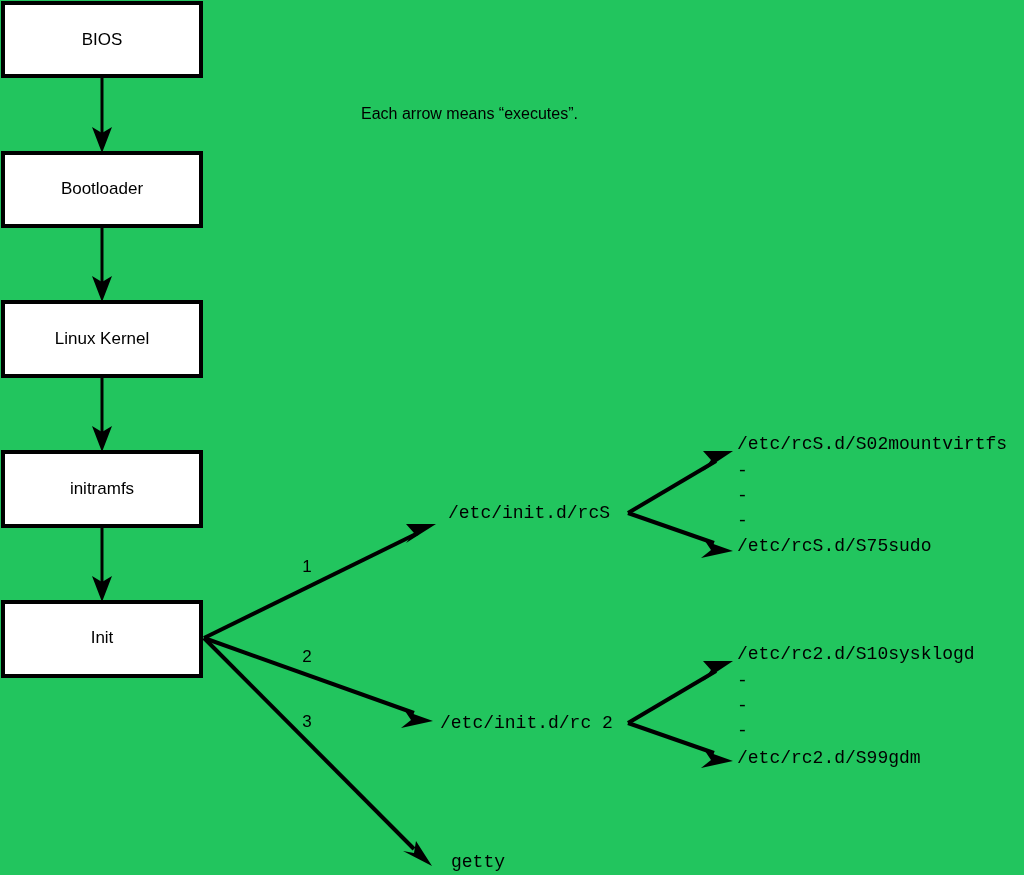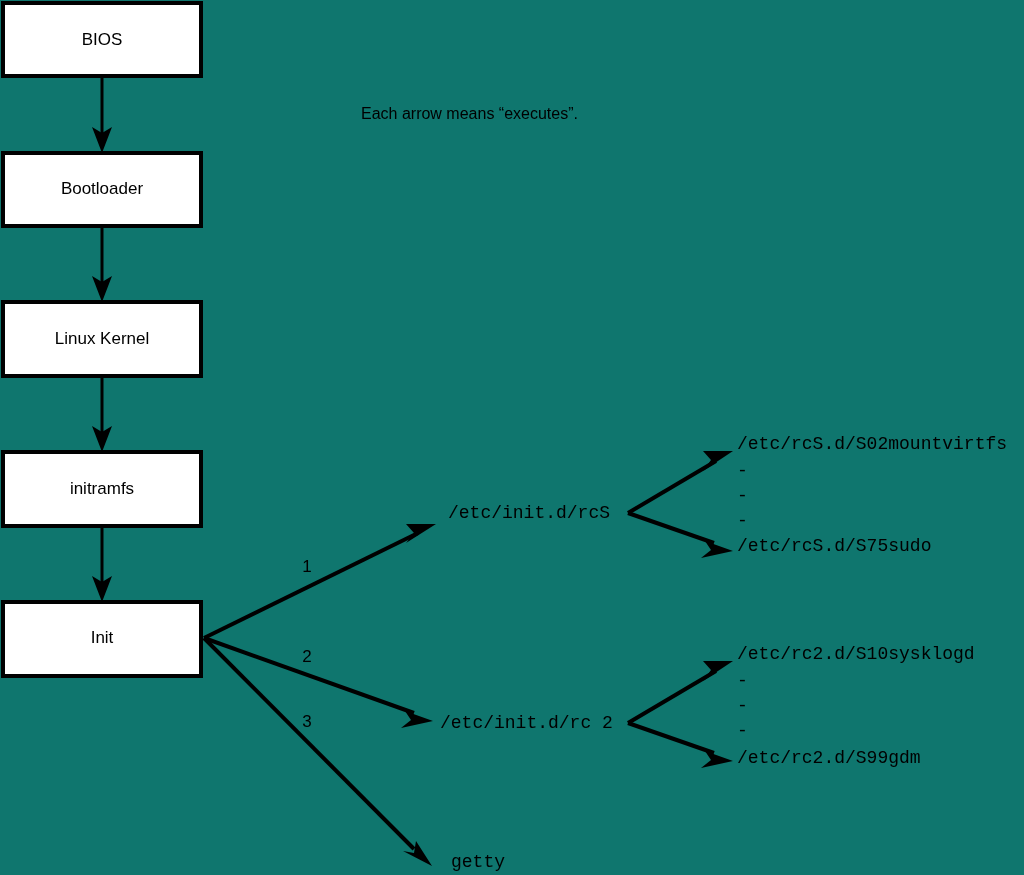--- a/index.html
+++ b/index.html
@@ -4,21 +4,21 @@
 <style>
   html, body {
     margin: 0;
     padding: 0;
     background: #ffffff;
   }
   #diagram-root {
     position: relative;
     width: 1024px;
     height: 875px;
-    background: #0f766e;
+    background: #22c55e;
     overflow: hidden;
     font-family: "Liberation Sans", sans-serif;
   }
   svg#flow-svg {
     position: absolute;
     left: 0;
     top: 0;
     width: 1024px;
     height: 875px;
     display: block;

